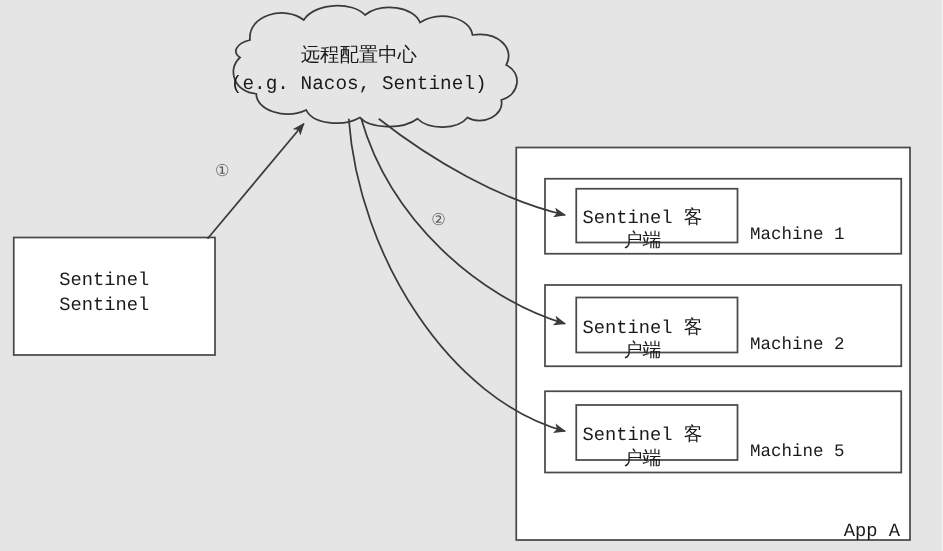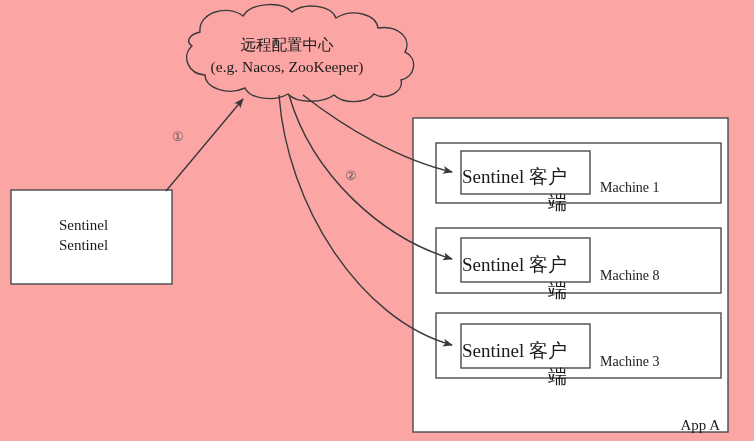--- a/index.html
+++ b/index.html
@@ -4,22 +4,22 @@
 <style>
   html, body {
     margin: 0;
     padding: 0;
     background: #ffffff;
   }
   #canvas {
     position: relative;
     width: 754px;
     height: 441px;
-    background: #fca5a5;
-    font-family: Liberation Serif, serif;
+    background: #e5e5e5;
+    font-family: Liberation Mono, monospace;
     overflow: hidden;
   }
   svg.layer {
     position: absolute;
     left: 0;
     top: 0;
     width: 754px;
     height: 441px;
   }
   .stroke {
@@ -53,22 +53,22 @@
     top: 215px;
     width: 145px;
     text-align: center;
     font-size: 15px;
     line-height: 20px;
     color: #1a1a1a;
   }
   .sentinel-text {
     position: absolute;
     width: 106px;
-    text-align: right;
-    font-size: 19px;
+    text-align: center;
+    font-size: 15px;
     color: #1a1a1a;
   }
   .machine-text {
     position: absolute;
     font-size: 14px;
     color: #1a1a1a;
   }
   .appa-text {
     position: absolute;
     left: 600px;
@@ -129,34 +129,34 @@
 
     <path class="arrow" d="M 166,191 L 243,99" marker-end="url(#ah)"></path>
 
     <path class="arrow" d="M 303,95 C 345,128 400,160 452,172" marker-end="url(#ah)"></path>
     <path class="arrow" d="M 289,95 C 312,175 382,238 452,259" marker-end="url(#ah)"></path>
     <path class="arrow" d="M 279,95 C 287,205 360,320 452,345" marker-end="url(#ah)"></path>
   </svg>
 
   <div class="cloud-text">
     <div>远程配置中心</div>
-    <div>(e.g. Nacos, ZooKeeper)</div>
+    <div>(e.g. Nacos, Sentinel)</div>
   </div>
 
   <div class="dash-text">
     <div>Sentinel</div>
     <div>Sentinel</div>
   </div>
 
   <div class="sentinel-text" style="left:461px; top:164px;">Sentinel 客户端</div>
   <div class="sentinel-text" style="left:461px; top:252px;">Sentinel 客户端</div>
   <div class="sentinel-text" style="left:461px; top:338px;">Sentinel 客户端</div>
 
   <div class="machine-text" style="left:600px; top:180px; width:113px;">Machine 1</div>
-  <div class="machine-text" style="left:600px; top:268px; width:113px;">Machine 8</div>
-  <div class="machine-text" style="left:600px; top:354px; width:113px;">Machine 3</div>
+  <div class="machine-text" style="left:600px; top:268px; width:113px;">Machine 2</div>
+  <div class="machine-text" style="left:600px; top:354px; width:113px;">Machine 5</div>
 
   <div class="appa-text">App A</div>
 
   <div class="circ-num" style="left:172px; top:129px;">①</div>
   <div class="circ-num" style="left:345px; top:168px;">②</div>
 
 </div>
 
 </body></html>

